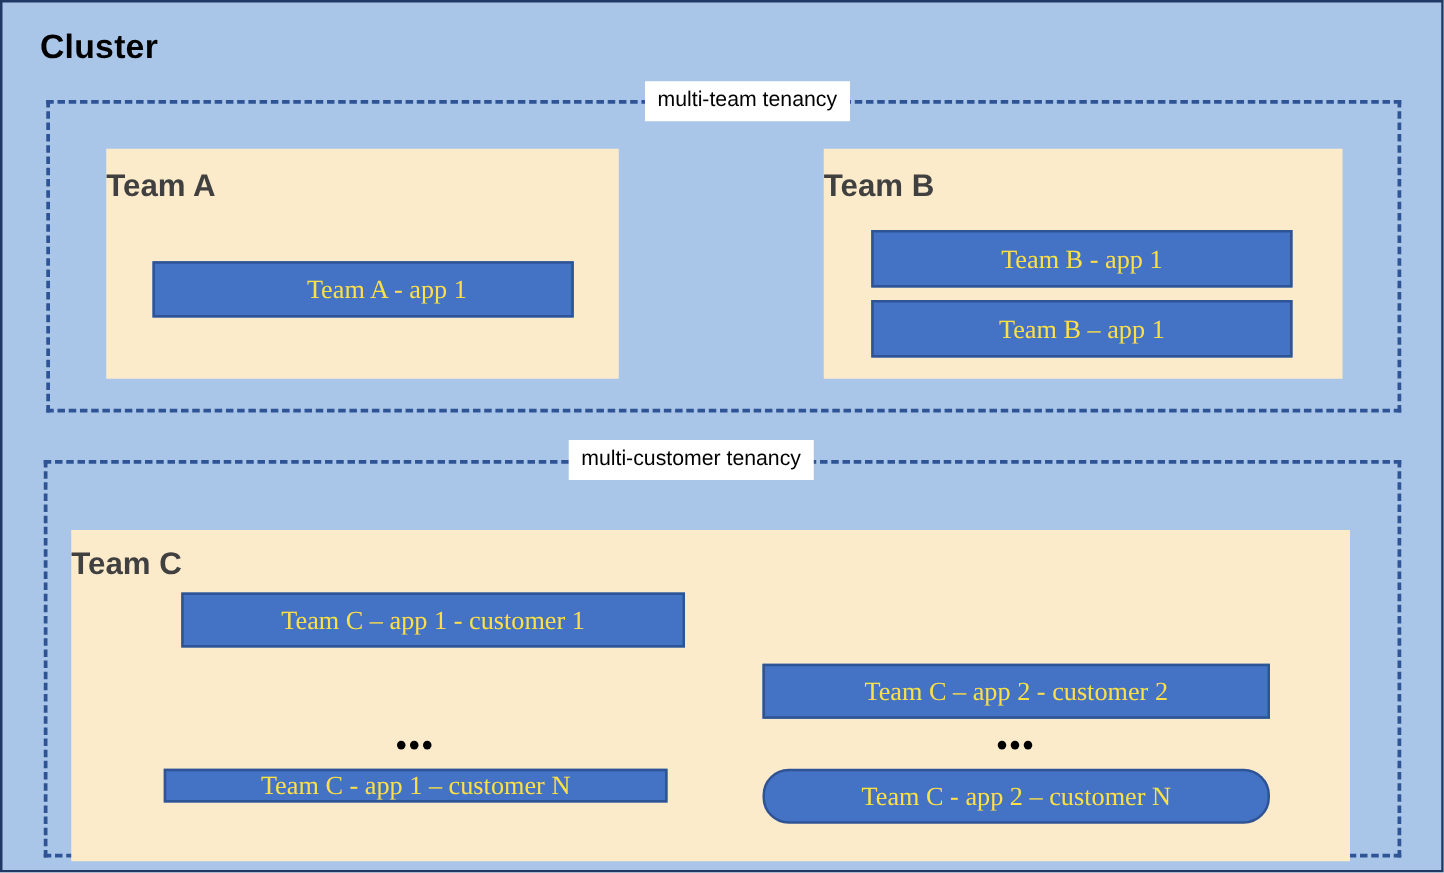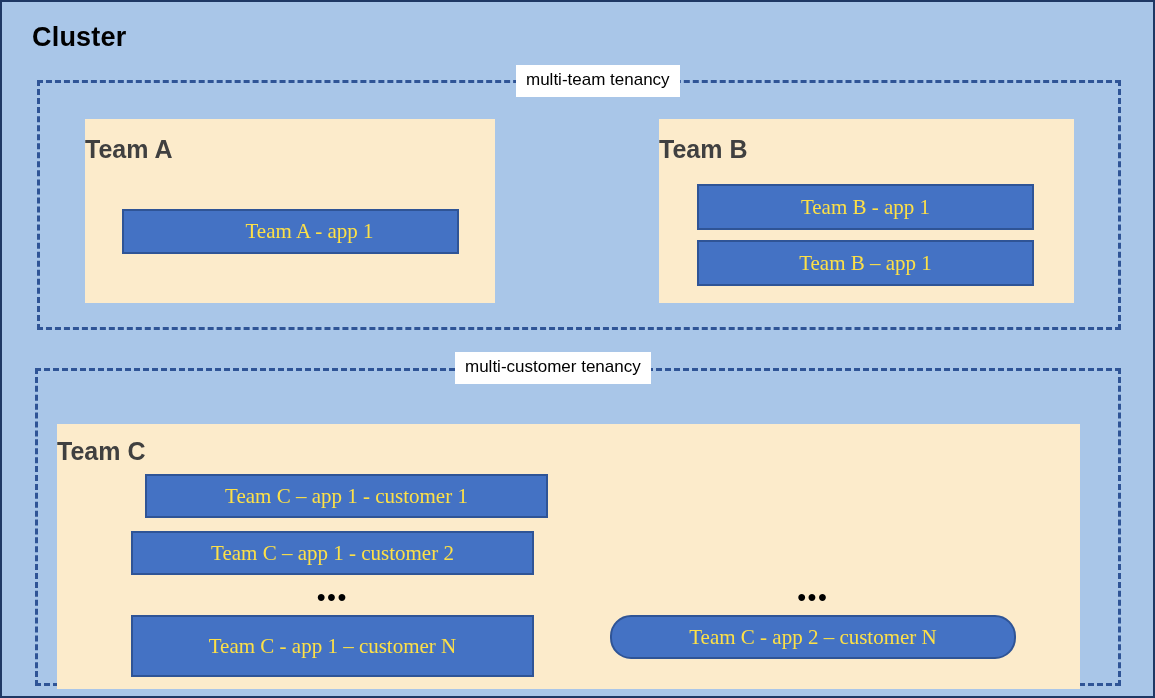--- a/index.html
+++ b/index.html
@@ -109,21 +109,21 @@
   
   #chip-a1 { left: 120px; top: 207px; width: 337px; height: 45px; padding-left: 38px; }
 
   
   #chip-b1 { left: 695px; top: 182px; width: 337px; height: 46px; }
   #chip-b2 { left: 695px; top: 238px; width: 337px; height: 46px; }
 
   
   #chip-c1-1 { left: 129px; top: 472px; width: 403px; height: 44px; margin-left: 14px; }
   #chip-c1-2 { left: 129px; top: 529px; width: 403px; height: 44px; }
-  #chip-c1-n { left: 129px; top: 613px; width: 403px; height: 62px; }
+  #chip-c1-n { left: 129px; top: 613px; width: 403px; height: 27px; }
 
   
   #chip-c2-1 { left: 608px; top: 472px; width: 406px; height: 44px; }
   #chip-c2-2 { left: 608px; top: 529px; width: 406px; height: 44px; }
   #chip-c2-n { left: 608px; top: 613px; width: 406px; height: 44px; border-radius: 21px; }
 
   
   .ellipsis {
     position: absolute;
     font-size: 24px;
@@ -159,20 +159,20 @@
 
   <div class="tenancy-region" id="region-multi-customer"></div>
 
   <div class="tenancy-label" id="label-multi-customer">multi-customer tenancy</div>
 
   <div class="team-box" id="team-c-box">
     <div class="team-title">Team C</div>
   </div>
 
   <div class="app-chip" id="chip-c1-1">Team C – app 1 - customer 1</div>
-  <div class="app-chip" id="chip-c1-2">Team C – app 1 - customer 2</div>
   <div class="ellipsis" id="ellipsis-left">•••</div>
   <div class="app-chip" id="chip-c1-n">Team C - app 1 – customer N</div>
 
+  <div class="app-chip" id="chip-c2-2">Team C – app 2 - customer 2</div>
   <div class="ellipsis" id="ellipsis-right">•••</div>
   <div class="app-chip" id="chip-c2-n">Team C - app 2 – customer N</div>
 
 </div>
 
 </body></html>

